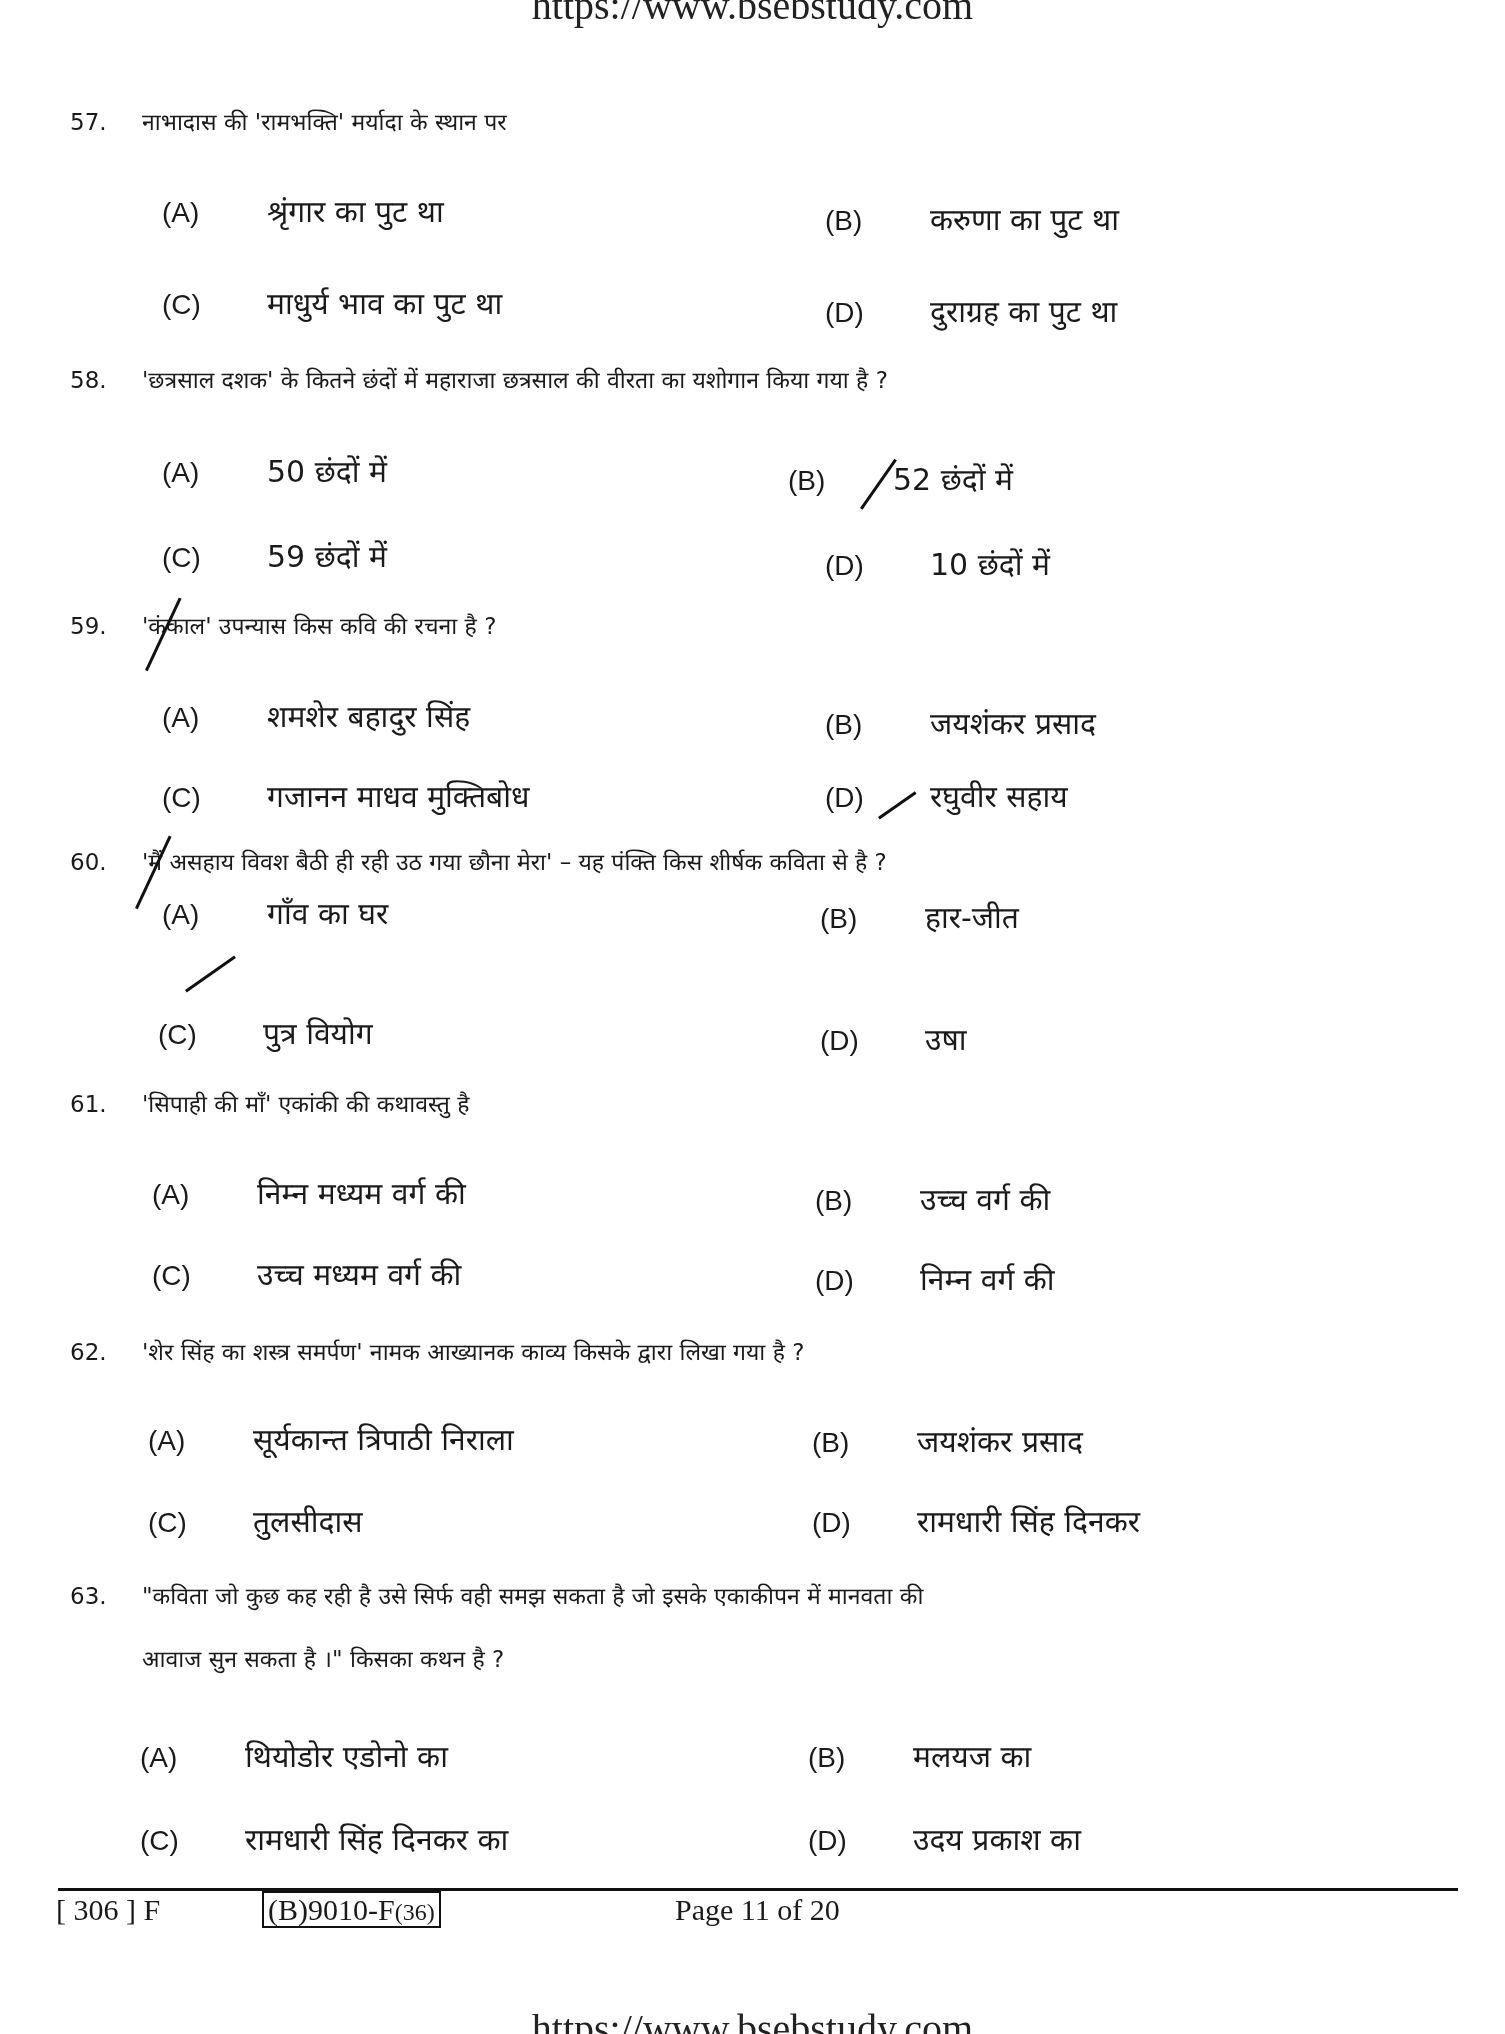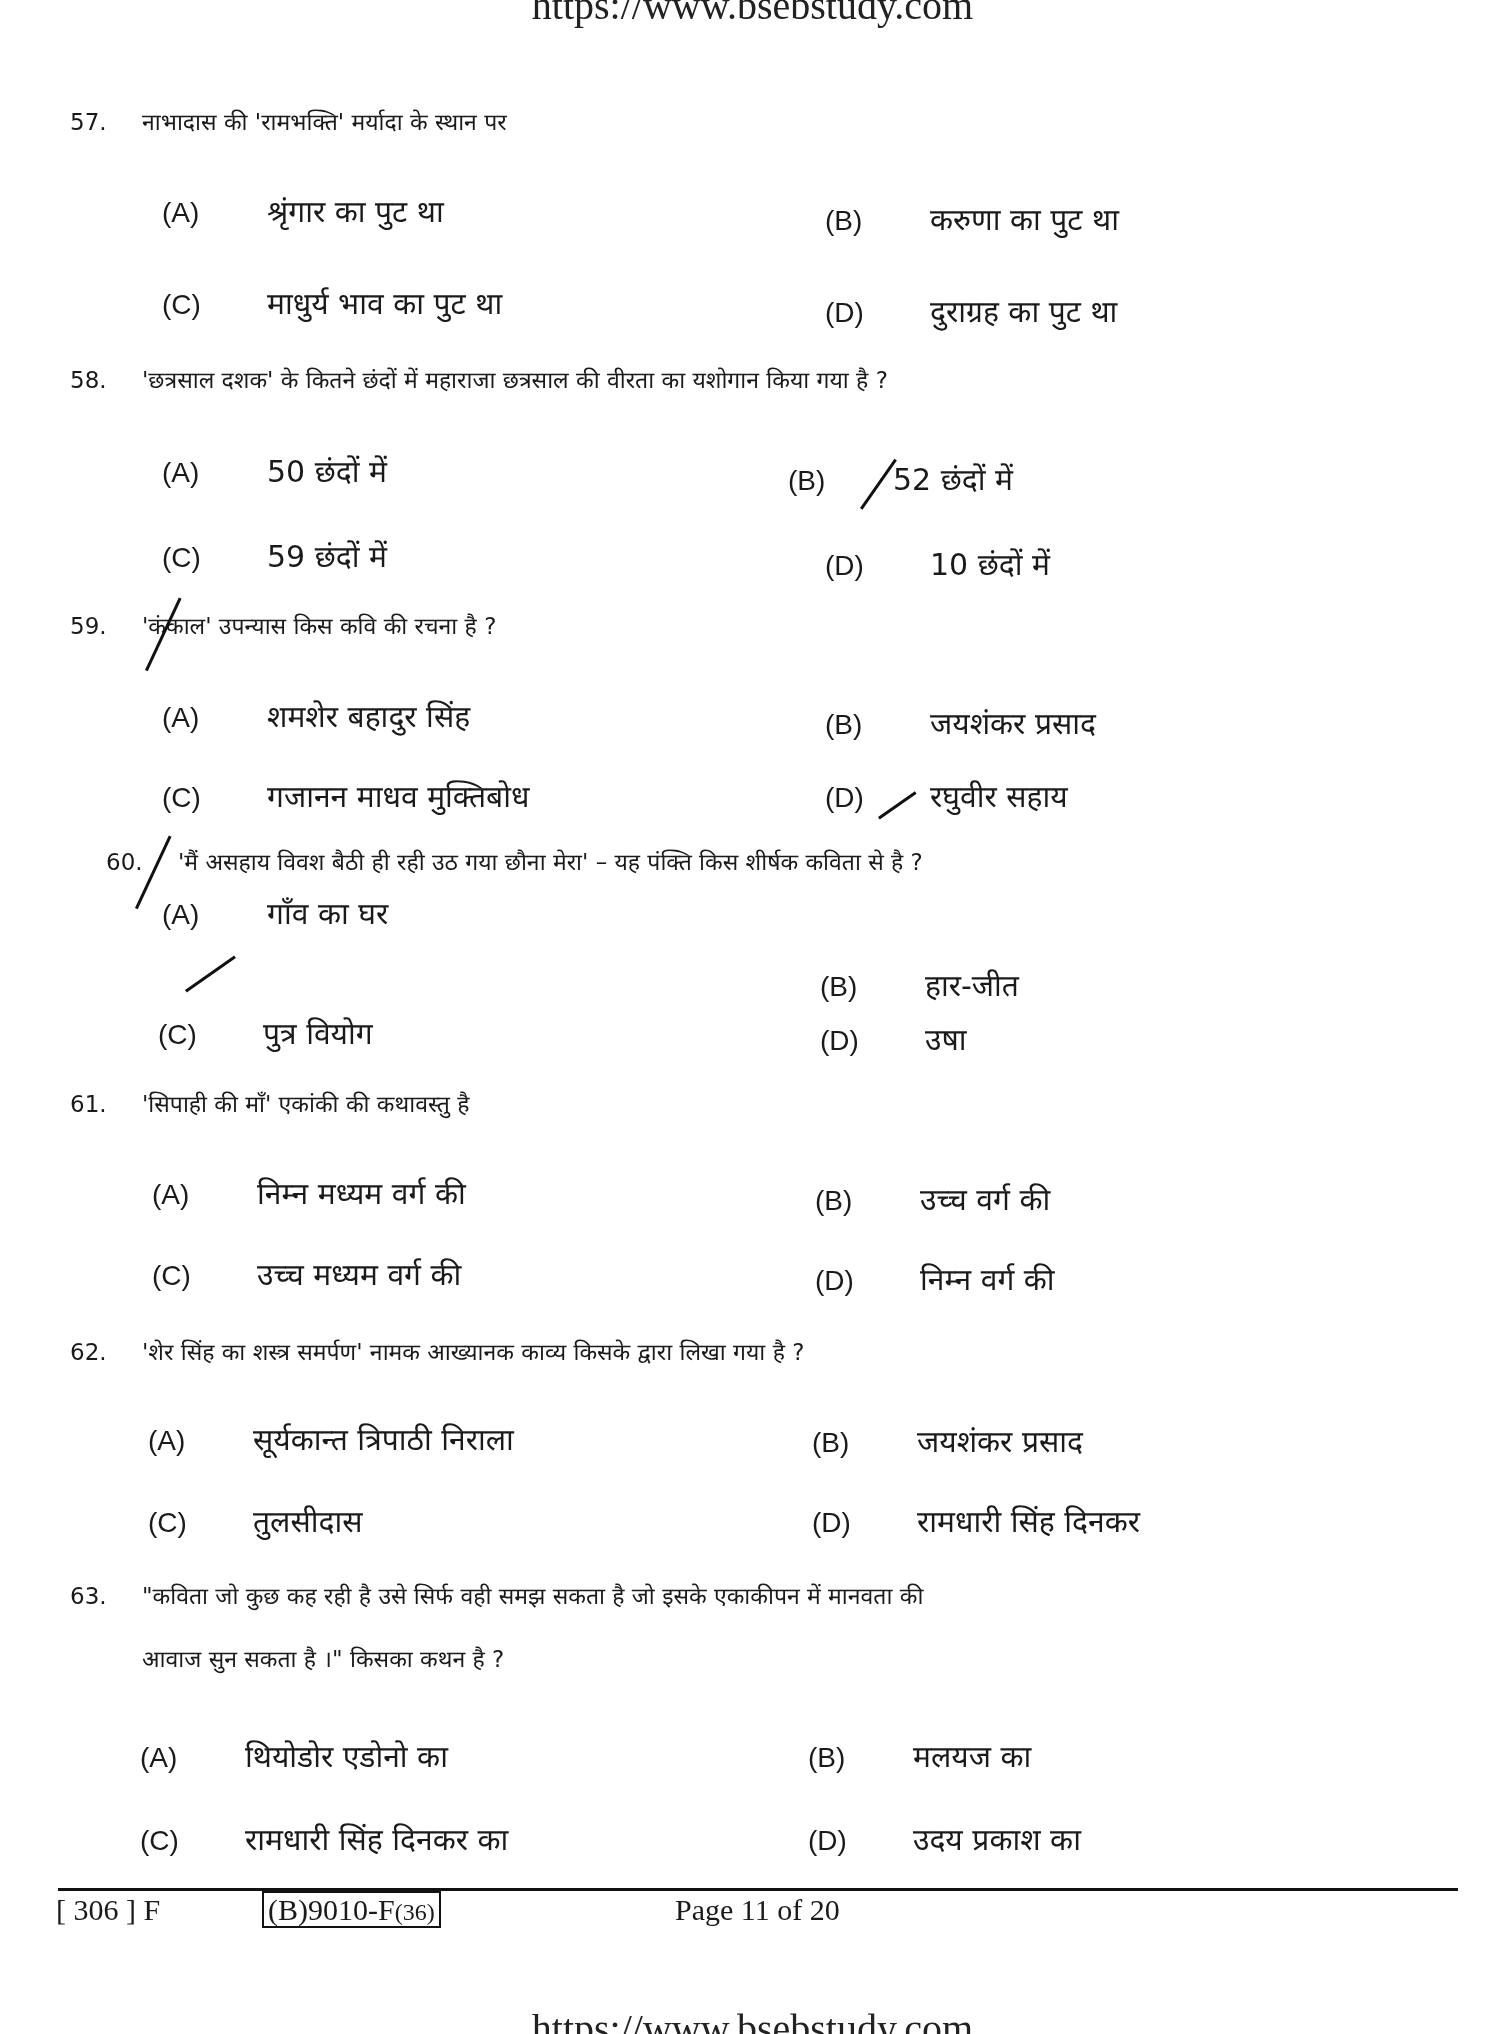--- a/index.html
+++ b/index.html
@@ -43,27 +43,27 @@
 <div class="q" style="top:612px;">
   <span class="qnum">59.</span><span class="qtext">'कंकाल' उपन्यास किस कवि की रचना है ?</span>
 </div>
 <div class="tick" style="left:145px; top:590px; height:80px; transform:rotate(25deg);"></div>
 <div class="opt" style="left:162px; top:695px;"><span class="lbl">(A)</span><span>शमशेर बहादुर सिंह</span></div>
 <div class="opt" style="left:825px; top:702px;"><span class="lbl">(B)</span><span>जयशंकर प्रसाद</span></div>
 <div class="opt" style="left:162px; top:775px;"><span class="lbl">(C)</span><span>गजानन माधव मुक्तिबोध</span></div>
 <div class="opt" style="left:825px; top:775px;"><span class="lbl">(D)</span><span>रघुवीर सहाय</span></div>
 <div class="tick" style="left:878px; top:772px; height:45px; transform:rotate(55deg);"></div>
 
-<div class="q" style="top:848px;margin-left:36px;">
+<div class="q" style="top:848px;">
   <span class="qnum">60.</span><span class="qtext">'मैं असहाय विवश बैठी ही रही उठ गया छौना मेरा' – यह पंक्ति किस शीर्षक कविता से है ?</span>
 </div>
 <div class="tick" style="left:135px; top:828px; height:80px; transform:rotate(25deg);"></div>
 <div class="opt" style="left:162px; top:892px;"><span class="lbl">(A)</span><span>गाँव का घर</span></div>
 <div class="tick" style="left:185px; top:930px; height:60px; transform:rotate(55deg);"></div>
-<div class="opt" style="left:820px; top:964px;"><span class="lbl">(B)</span><span>हार-जीत</span></div>
+<div class="opt" style="left:820px; top:896px;"><span class="lbl">(B)</span><span>हार-जीत</span></div>
 <div class="opt" style="left:158px; top:1012px;"><span class="lbl">(C)</span><span>पुत्र वियोग</span></div>
 <div class="opt" style="left:820px; top:1018px;"><span class="lbl">(D)</span><span>उषा</span></div>
 
 <div class="q" style="top:1090px;">
   <span class="qnum">61.</span><span class="qtext">'सिपाही की माँ' एकांकी की कथावस्तु है</span>
 </div>
 <div class="opt" style="left:152px; top:1172px;"><span class="lbl">(A)</span><span>निम्न मध्यम वर्ग की</span></div>
 <div class="opt" style="left:815px; top:1178px;"><span class="lbl">(B)</span><span>उच्च वर्ग की</span></div>
 <div class="opt" style="left:152px; top:1253px;"><span class="lbl">(C)</span><span>उच्च मध्यम वर्ग की</span></div>
 <div class="opt" style="left:815px; top:1258px;"><span class="lbl">(D)</span><span>निम्न वर्ग की</span></div>

